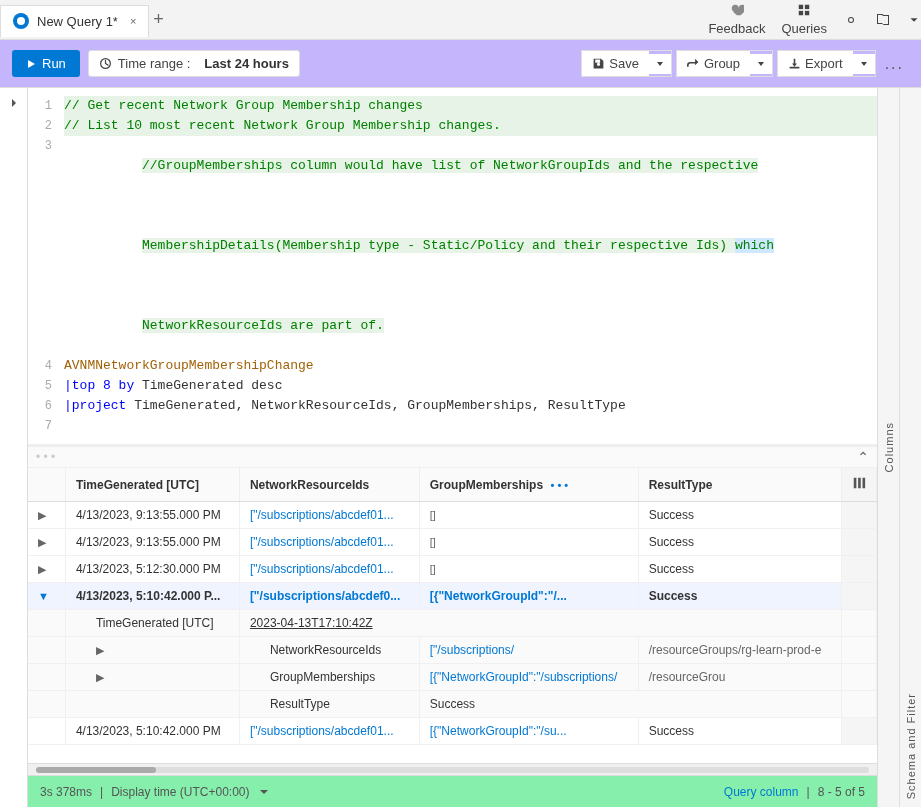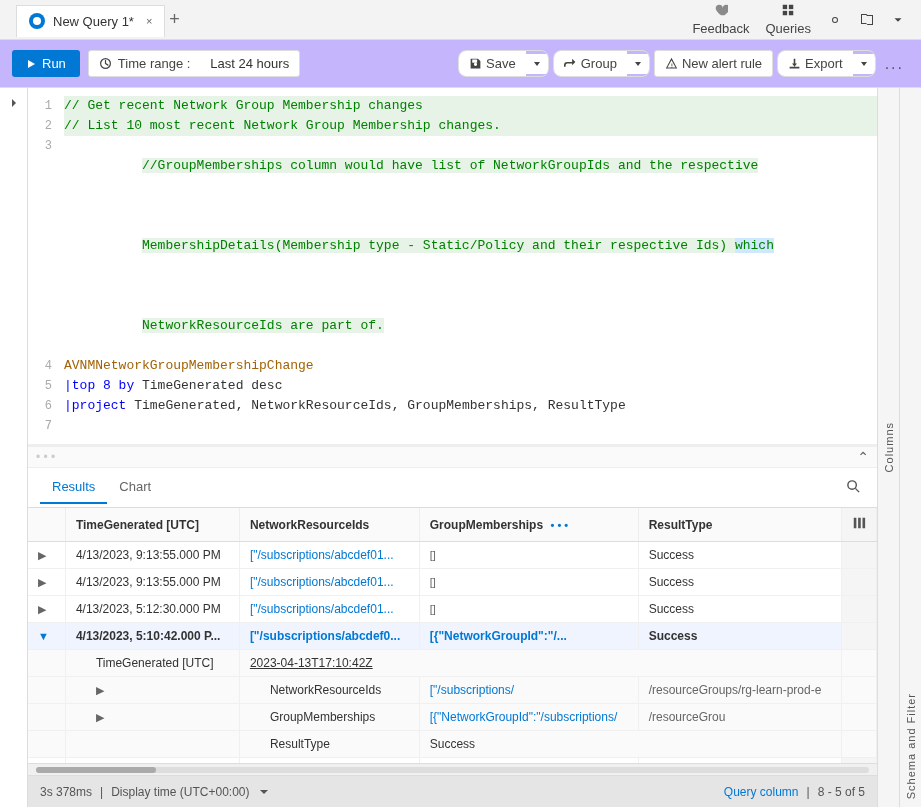--- a/index.html
+++ b/index.html
@@ -1,37 +1,37 @@
 <!DOCTYPE html>
 <html><head>
   <meta charset="utf-8">
   <style>
     * { box-sizing: border-box; margin: 0; padding: 0; }
     body { font-family: 'Segoe UI', sans-serif; font-size: 13px; background: #fff; color: #333; overflow: hidden; height: 807px; width: 921px; display: flex; flex-direction: column; }
 
     
-    .tab-bar { display: flex; align-items: center; background: #f3f3f3; border-bottom: 1px solid #ddd; height: 40px; padding: 0 16px; }
+    .tab-bar { display: flex; align-items: center; background: #f3f3f3; border-bottom: 1px solid #ddd; height: 40px; padding: 0 0; }
     .tab { display: flex; align-items: center; background: #fff; border: 1px solid #ddd; border-bottom: none; padding: 0 12px; height: 32px; font-size: 13px; font-weight: 500; gap: 8px; cursor: pointer; position: relative; top: 1px; }
     .tab-icon { width: 16px; height: 16px; background: #0078d4; border-radius: 50%; display: flex; align-items: center; justify-content: center; }
     .tab-icon svg { fill: white; width: 10px; height: 10px; }
     .tab-close { font-size: 11px; color: #666; cursor: pointer; margin-left: 4px; }
     .tab-add { background: none; border: none; font-size: 18px; color: #666; cursor: pointer; margin-left: 4px; }
     .tab-spacer { flex: 1; }
     .tab-actions { display: flex; align-items: center; gap: 16px; color: #444; font-size: 13px; }
     .tab-action-btn { display: flex; align-items: center; gap: 4px; cursor: pointer; color: #444; background: none; border: none; font-size: 13px; flex-direction: column; }
 
     
     .toolbar { display: flex; align-items: center; padding: 8px 12px; gap: 8px; border-bottom: 1px solid #ddd; background: #c4b5fd; height: 48px; }
     .btn-run { display: flex; align-items: center; gap: 6px; background: #0078d4; color: white; border: none; border-radius: 3px; padding: 6px 14px; cursor: pointer; font-size: 13px; font-weight: 500; }
     .btn-run svg { fill: white; width: 10px; height: 10px; }
     .time-range-btn { display: flex; align-items: center; gap: 6px; border: 1px solid #ddd; border-radius: 3px; padding: 5px 10px; cursor: pointer; font-size: 13px; background: #fff; color: #444; }
     .toolbar-spacer { flex: 1; }
     .toolbar-right { display: flex; align-items: center; gap: 4px; }
     .toolbar-btn-icon { display: flex; align-items: center; border: none; background: none; cursor: pointer; padding: 5px; color: #444; }
-    .split-btn { display: flex; align-items: center; border: 1px solid #ddd; border-radius: 8px; overflow: hidden; }
+    .split-btn { display: flex; align-items: center; border: 1px solid #ddd; border-radius: 0; overflow: hidden; }
     .split-btn-main { display: flex; align-items: center; gap: 4px; padding: 5px 10px; cursor: pointer; font-size: 13px; background: #fff; color: #444; border: none; }
     .split-btn-arrow { display: flex; align-items: center; padding: 5px 6px; background: #fff; border-left: 1px solid #ddd; cursor: pointer; border: none; color: #444; }
     .new-alert-btn { display: flex; align-items: center; gap: 4px; border: 1px solid #ddd; border-radius: 3px; padding: 5px 10px; cursor: pointer; font-size: 13px; background: #fff; color: #444; }
 
     
     .main-content { display: flex; flex: 1; overflow: hidden; }
 
     
     .side-collapse { width: 28px; display: flex; flex-direction: column; align-items: center; padding-top: 8px; border-right: 1px solid #ddd; background: #fff; cursor: pointer; }
 
@@ -60,21 +60,21 @@
     thead th { position: sticky; top: 0; background: #fafafa; border-bottom: 1px solid #ddd; border-right: 1px solid #eee; padding: 8px 10px; text-align: left; font-weight: 600; color: #333; white-space: nowrap; }
     tbody td { border-bottom: 1px solid #f0f0f0; border-right: 1px solid #f0f0f0; padding: 6px 10px; vertical-align: middle; color: #333; white-space: nowrap; }
     .expand-btn { cursor: pointer; color: #666; font-size: 11px; margin-right: 6px; }
     .row-expanded { background: #f9f9f9; }
     .detail-row td { background: #fafafa; font-size: 12px; }
     .detail-label { color: #333; font-weight: 500; padding-left: 30px !important; }
     .array-icon { color: #666; font-size: 11px; }
     .col-actions { width: 32px; background: #f5f5f5; }
 
     
-    .status-bar { display: flex; align-items: center; padding: 4px 12px; border-top: 1px solid #ddd; background: #e5e5e5; font-size: 12px; color: #555; gap: 8px; height: 32px; }
+    .status-bar { display: flex; align-items: center; padding: 4px 12px; border-top: 1px solid #ddd; background: #86efac; font-size: 12px; color: #555; gap: 8px; height: 32px; }
     .status-spacer { flex: 1; }
     .query-details-link { color: #0078d4; cursor: pointer; }
 
     
     .schema-sidebar { width: 22px; border-left: 1px solid #ddd; background: #f5f5f5; display: flex; align-items: flex-end; justify-content: center; padding-bottom: 8px; cursor: pointer; }
     .schema-text { writing-mode: vertical-rl; transform: rotate(180deg); font-size: 11px; color: #555; letter-spacing: 1px; }
 
     
     .scrollbar-area { height: 12px; background: #f0f0f0; border-top: 1px solid #ddd; display: flex; align-items: center; padding: 0 8px; }
     .scrollbar-track { flex: 1; height: 6px; background: #ddd; border-radius: 3px; }
@@ -136,21 +136,21 @@
         <polygon points="2,1 9,5 2,9" fill="white"></polygon>
       </svg>
     <span>Run</span>
   </button>
   <div class="time-range-btn">
     <svg width="13" height="13" viewBox="0 0 16 16" fill="#444">
         <circle cx="8" cy="8" r="6" stroke="#444" stroke-width="1.5" fill="none"></circle>
         <path d="M8 4v4l3 2" stroke="#444" stroke-width="1.5" stroke-linecap="round" fill="none"></path>
       </svg>
     <span>Time range :</span>
-    <span style="font-weight:400;color:#333;margin-left:14px;">Last 24 hours</span>
+    <span style="font-weight:700;color:#333;margin-left:8px;">Last 24 hours</span>
   </div>
   <div class="toolbar-spacer"></div>
   <div class="toolbar-right">
     <div class="split-btn">
       <button class="split-btn-main">
         <svg width="13" height="13" viewBox="0 0 16 16" fill="#444">
             <path d="M3 2h8l3 3v9H2V2h1zm5 9a2 2 0 1 0 0-4 2 2 0 0 0 0 4zM4 3v4h6V3H4z"></path>
           </svg>
         <span>Save</span>
       </button>
@@ -165,26 +165,20 @@
         <svg width="13" height="13" viewBox="0 0 16 16" fill="#444">
             <path d="M10 2l4 4-4 4V8H4a2 2 0 0 0-2 2v2H0v-2a4 4 0 0 1 4-4h6V2z"></path>
           </svg>
         <span>Group</span>
       </button>
       <button class="split-btn-arrow">
         <svg width="10" height="10" viewBox="0 0 10 10" fill="#444">
             <path d="M2 3l3 4 3-4z"></path>
           </svg>
       </button>
-    </div>
-    <div class="new-alert-btn">
-      <svg width="13" height="13" viewBox="0 0 16 16" fill="#444">
-          <path d="M8 1l7 13H1L8 1zm0 3L3 13h10L8 4zm0 4v3h1V8H8zm0 4v1h1v-1H8z"></path>
-        </svg>
-      <span>New alert rule</span>
     </div>
     <div class="split-btn">
       <button class="split-btn-main">
         <svg width="13" height="13" viewBox="0 0 16 16" fill="#444">
             <path d="M9 2v6h2l-3 4-3-4h2V2h2zm-7 12h12v-2H2v2z"></path>
           </svg>
         <span>Export</span>
       </button>
       <button class="split-btn-arrow">
         <svg width="10" height="10" viewBox="0 0 10 10" fill="#444">
@@ -253,31 +247,20 @@
         <span class="line-content"></span>
       </div>
     </div>
 
     <div style="display:flex; align-items:center; justify-content:space-between; padding:2px 8px; border-bottom:1px solid #eee; background:#fafafa; cursor:row-resize;">
       <span style="color:#ccc;font-size:12px;">• • •</span>
       <span style="color:#666;font-size:14px;">⌃</span>
     </div>
 
     <div class="results-section">
-      <div class="results-tabs">
-        <div class="results-tab active">Results</div>
-        <div class="results-tab">Chart</div>
-        <div class="results-tab-spacer"></div>
-        <div class="search-icon-btn">
-          <svg width="15" height="15" viewBox="0 0 16 16" fill="#555">
-              <circle cx="6.5" cy="6.5" r="4.5" stroke="#555" stroke-width="1.5" fill="none"></circle>
-              <line x1="10" y1="10" x2="14" y2="14" stroke="#555" stroke-width="1.5"></line>
-            </svg>
-        </div>
-      </div>
 
       <div class="results-table-wrapper">
         <table>
           <thead>
             <tr>
               <th style="width:20px;"></th>
               <th>TimeGenerated [UTC]</th>
               <th>NetworkResourceIds</th>
               <th>
                 <span>GroupMemberships</span>

